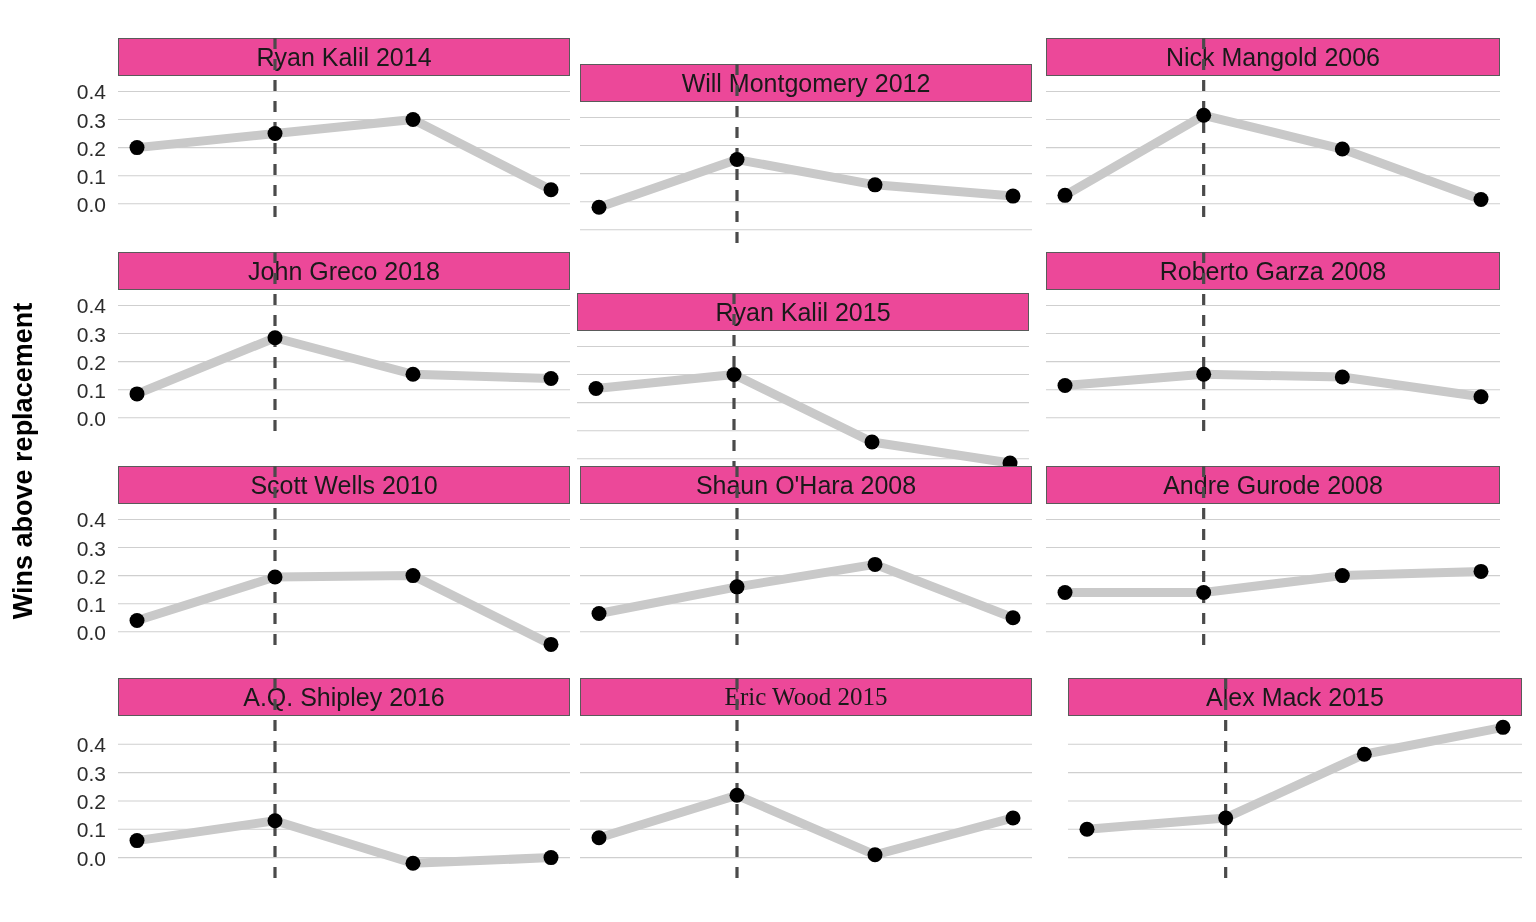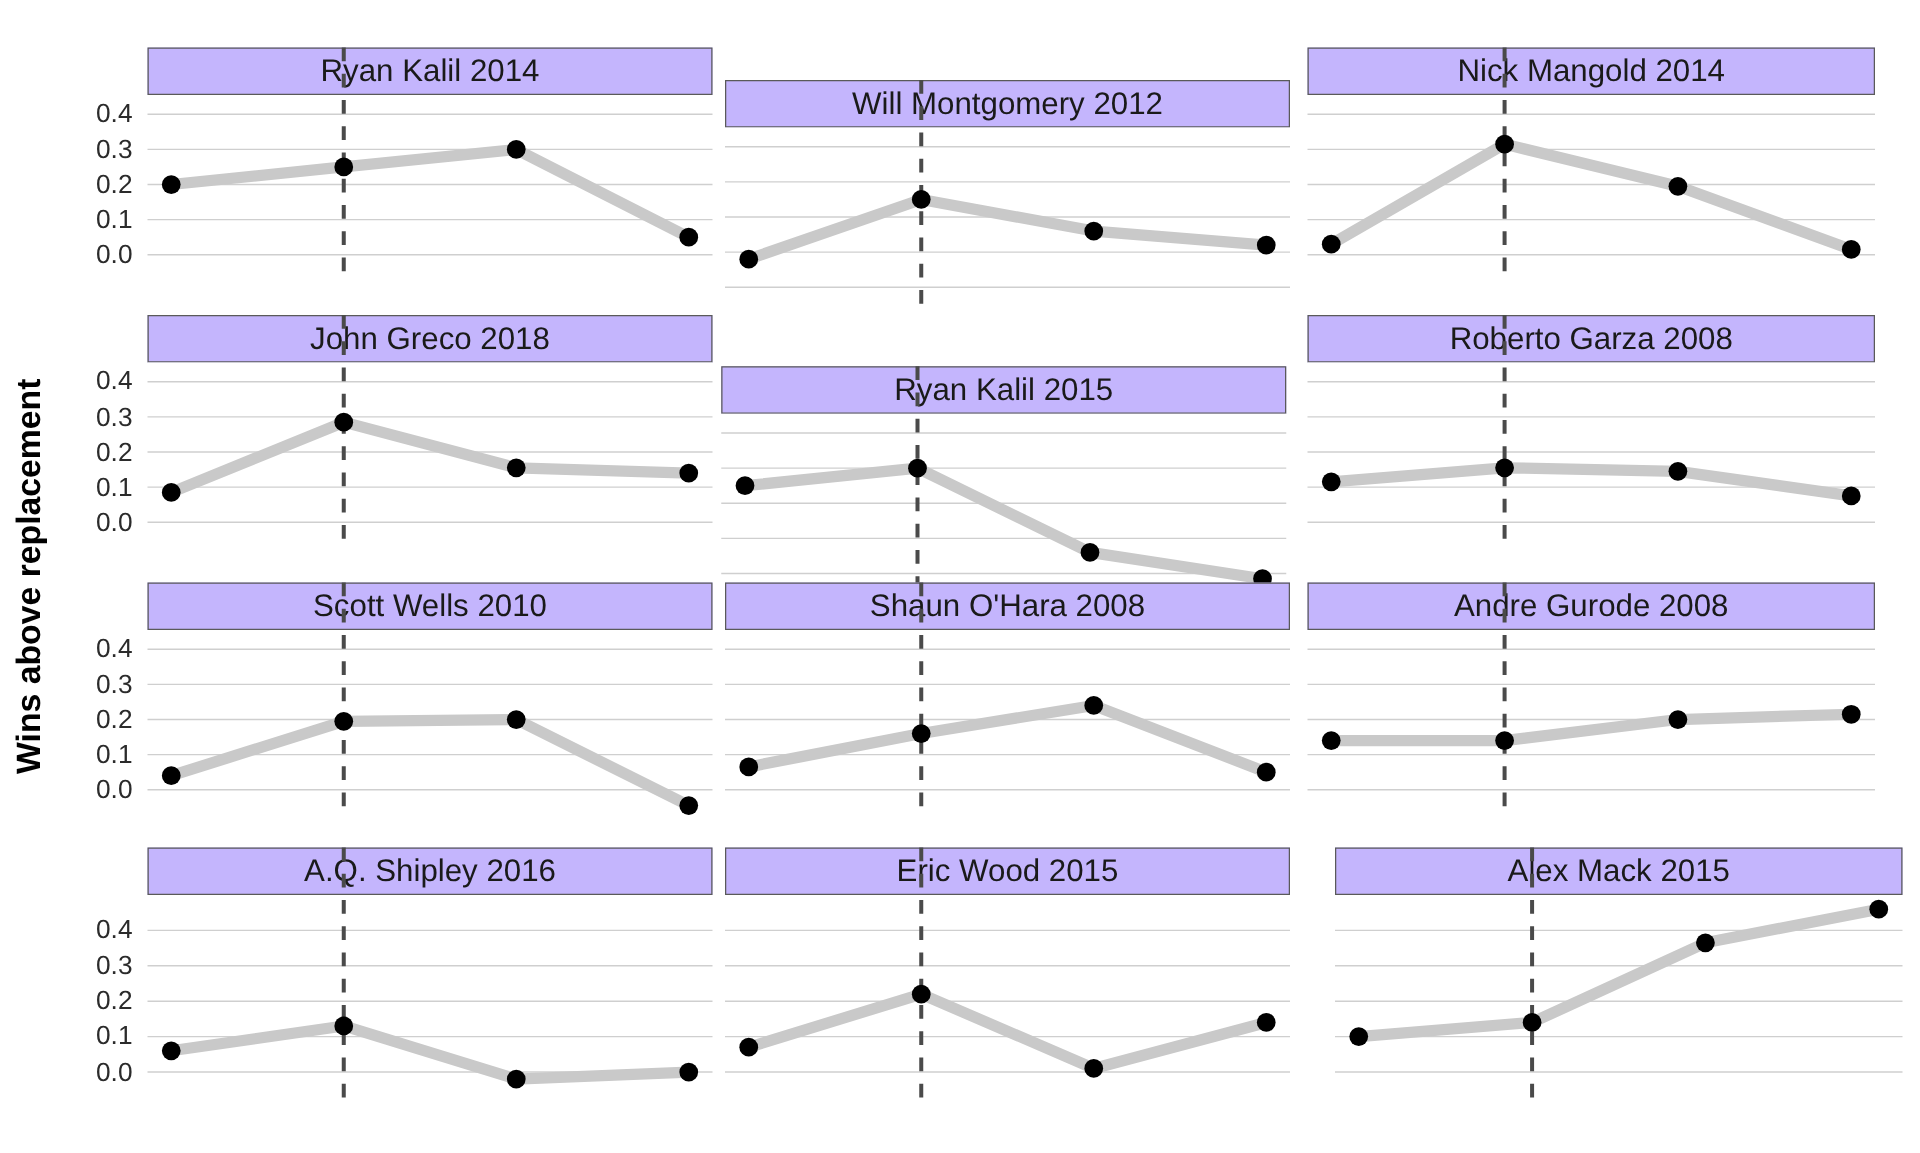--- a/index.html
+++ b/index.html
@@ -80,21 +80,21 @@
     height: 100%;
   }
 
   .strip {
     position: absolute;
     left: 0;
     top: 0;
     width: 100%;
     height: 38px;
     box-sizing: border-box;
-    background: #c4b5fd;
+    background: #ec4899;
     border: 1.4px solid #5a5a5a;
     display: flex;
     align-items: center;
     justify-content: center;
     font-size: 25px;
     color: #1a1a1a;
     white-space: nowrap;
     overflow: hidden;
   }
 
@@ -181,21 +181,21 @@
               <line class="refline" x1="157" x2="157" y1="-38" y2="148"></line>
               <polyline class="series-line" points="19.00,105.31 157.00,57.57 295.00,82.85 433.00,94.08"></polyline>
               <circle class="series-point" cx="19.00" cy="105.31" r="7.5"></circle>
               <circle class="series-point" cx="157.00" cy="57.57" r="7.5"></circle>
               <circle class="series-point" cx="295.00" cy="82.85" r="7.5"></circle>
               <circle class="series-point" cx="433.00" cy="94.08" r="7.5"></circle>
             </svg>
           </div>
         </div>
         <div class="panel" style="left: 1046px; width: 454px;">
-          <div class="strip">Nick Mangold 2014</div>
+          <div class="strip">Nick Mangold 2006</div>
           <div class="plot">
             <svg viewBox="0 0 454 148" preserveAspectRatio="none">
               <line class="gridline" x1="0" x2="454" y1="15.445920303605309" y2="15.445920303605309"></line>
               <line class="gridline" x1="0" x2="454" y1="43.529411764705884" y2="43.529411764705884"></line>
               <line class="gridline" x1="0" x2="454" y1="71.61290322580645" y2="71.61290322580645"></line>
               <line class="gridline" x1="0" x2="454" y1="99.69639468690701" y2="99.69639468690701"></line>
               <line class="gridline" x1="0" x2="454" y1="127.77988614800759" y2="127.77988614800759"></line>
               <line class="refline" x1="157.66666666666666" x2="157.66666666666666" y1="-38" y2="148"></line>
               <polyline class="series-line" points="19.00,119.35 157.67,39.32 296.33,73.02 435.00,123.57"></polyline>
               <circle class="series-point" cx="19.00" cy="119.35" r="7.5"></circle>
@@ -351,21 +351,21 @@
               <line class="gridline" x1="0" x2="452" y1="141.60839160839163" y2="141.60839160839163"></line>
               <line class="refline" x1="157" x2="157" y1="-38" y2="162"></line>
               <polyline class="series-line" points="19.00,124.62 157.00,104.79 295.00,147.27 433.00,141.61"></polyline>
               <circle class="series-point" cx="19.00" cy="124.62" r="7.5"></circle>
               <circle class="series-point" cx="157.00" cy="104.79" r="7.5"></circle>
               <circle class="series-point" cx="295.00" cy="147.27" r="7.5"></circle>
               <circle class="series-point" cx="433.00" cy="141.61" r="7.5"></circle>
             </svg>
           </div>
         </div>
-        <div class="panel" style="left: 580px; width: 452px;">
+        <div class="panel" style="left: 580px; width: 452px; font-family: Liberation Serif, serif;">
           <div class="strip">Eric Wood 2015</div>
           <div class="plot">
             <svg viewBox="0 0 452 162" preserveAspectRatio="none">
               <line class="gridline" x1="0" x2="452" y1="28.321678321678316" y2="28.321678321678316"></line>
               <line class="gridline" x1="0" x2="452" y1="56.64335664335665" y2="56.64335664335665"></line>
               <line class="gridline" x1="0" x2="452" y1="84.96503496503496" y2="84.96503496503496"></line>
               <line class="gridline" x1="0" x2="452" y1="113.2867132867133" y2="113.2867132867133"></line>
               <line class="gridline" x1="0" x2="452" y1="141.60839160839163" y2="141.60839160839163"></line>
               <line class="refline" x1="157" x2="157" y1="-38" y2="162"></line>
               <polyline class="series-line" points="19.00,121.78 157.00,79.30 295.00,138.78 433.00,101.96"></polyline>

